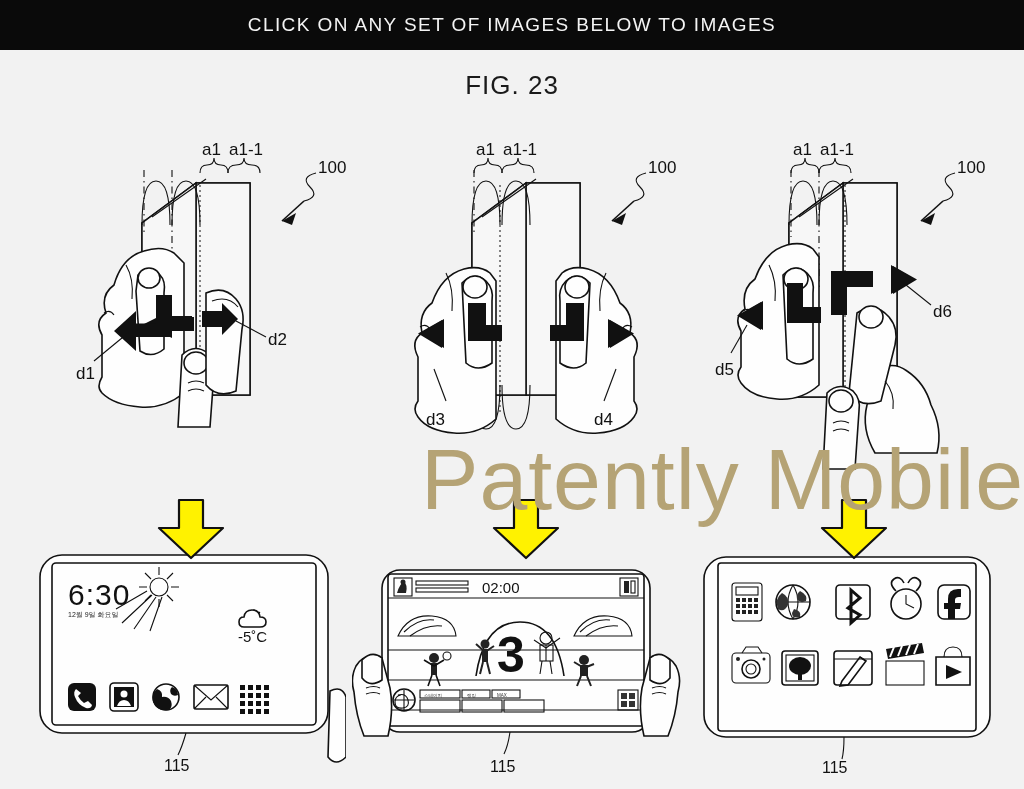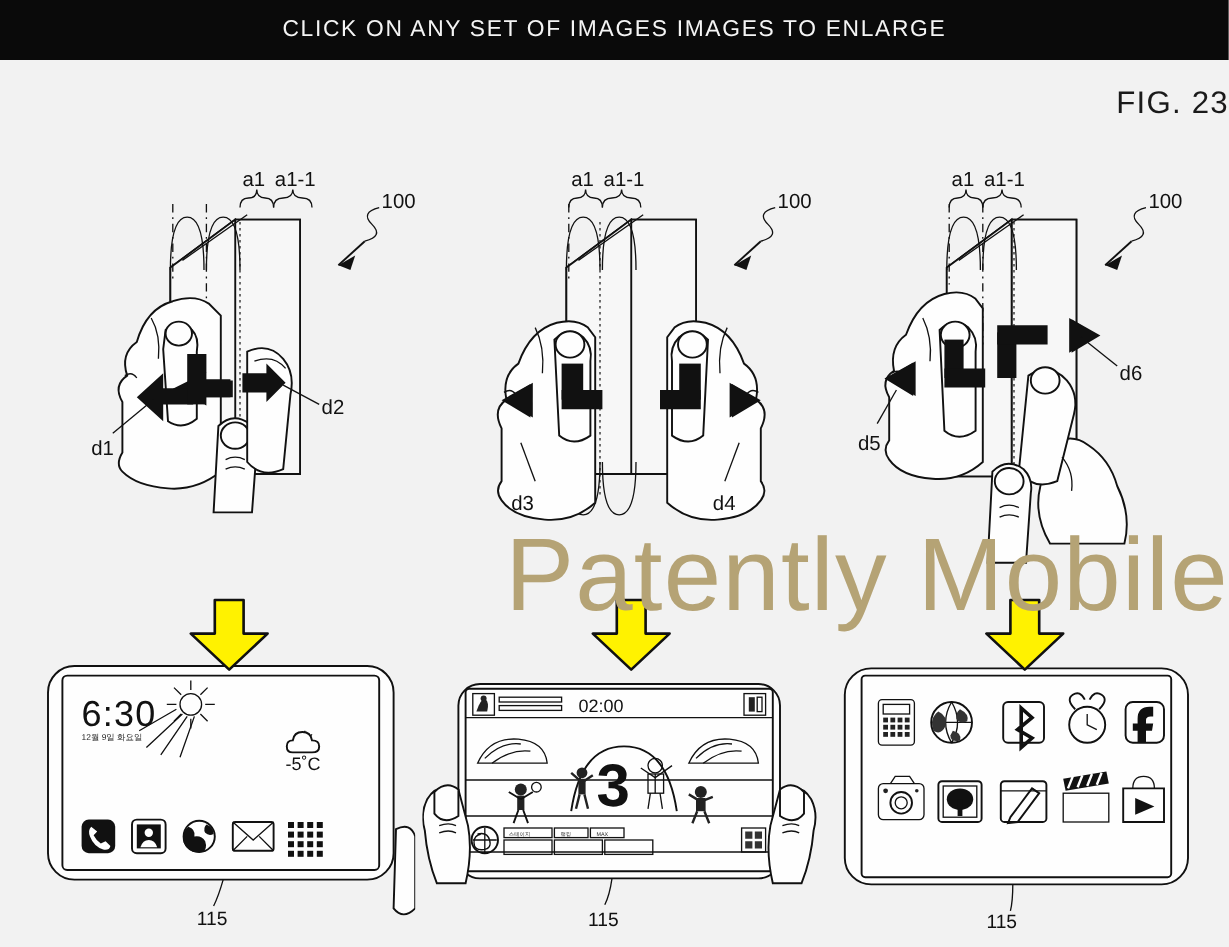--- a/index.html
+++ b/index.html
@@ -22,21 +22,21 @@
     font-family:"Liberation Sans", sans-serif;
   }
   
   #sheet {
     position:absolute; left:0; top:50px;
     width:1024px; height:739px;
     background:#f2f2f2;
   }
   #fig-title {
     position:absolute; left:0; top:20px; width:1024px;
-    text-align:right;
+    text-align:center;
     font-size:26px; color:#1a1a1a;
     font-family:"Liberation Sans", sans-serif;
     letter-spacing:1px;
   }
   .ink { stroke:#111; fill:none; stroke-width:1.6; }
   .ink-thin { stroke:#111; fill:none; stroke-width:1.1; }
   .ink-dash { stroke:#111; fill:none; stroke-width:1.1; stroke-dasharray:7 4 1.5 4; }
   .ink-dot { stroke:#111; fill:none; stroke-width:1.0; stroke-dasharray:2 3; }
   .fillw { fill:#fefefe; stroke:#111; stroke-width:1.6; }
   .fillwl { fill:#f7f7f7; stroke:#111; stroke-width:1.5; }
@@ -64,21 +64,21 @@
   }
   
   .yarrow { position:absolute; z-index:20; }
   
   .device { position:absolute; z-index:10; }
 </style>
 </head>
 <body>
 
 <div id="banner">
-  <span>CLICK ON ANY SET OF IMAGES IMAGES TO ENLARGE</span>
+  <span>CLICK ON ANY SET OF IMAGES BELOW TO IMAGES</span>
 </div>
 
 <div id="sheet">
 
   <div id="fig-title">FIG. 23</div>
 
   <svg class="device" style="left:60px; top:75px;" width="300" height="330" viewBox="0 0 300 330">
 
     <path class="ink-thin" d="M140 48 q0 -8 7 -8 q7 0 7 -7 q0 7 7 7 q7 0 7 8"></path>
     <path class="ink-thin" d="M168 48 q0 -8 8 -8 q8 0 8 -7 q0 7 8 7 q8 0 8 8"></path>

